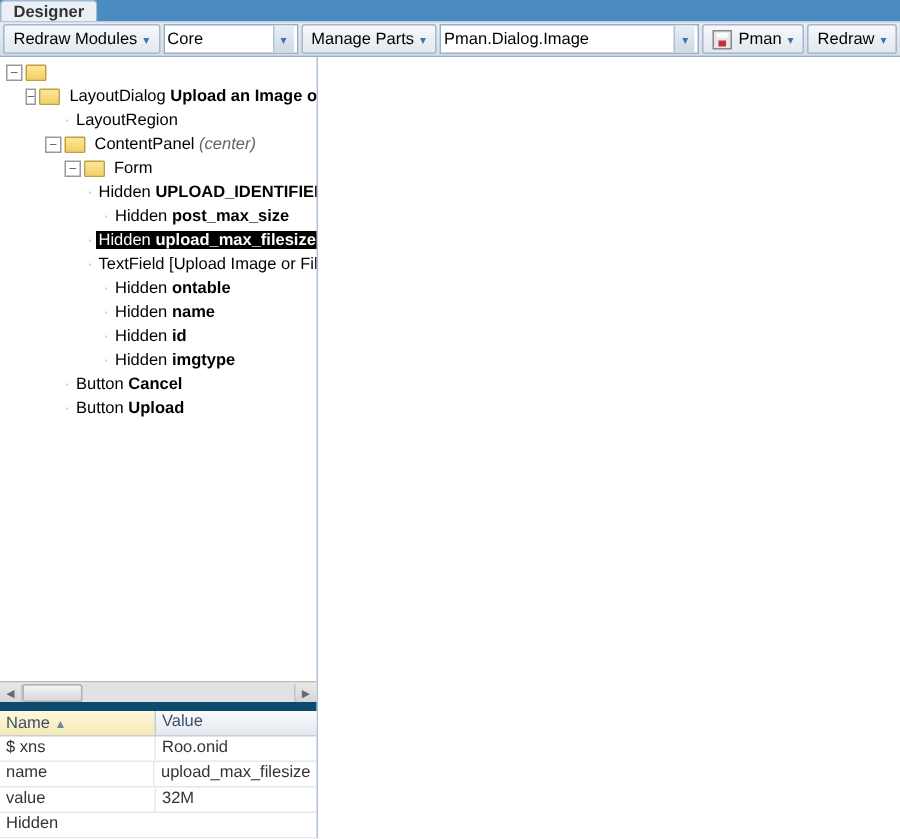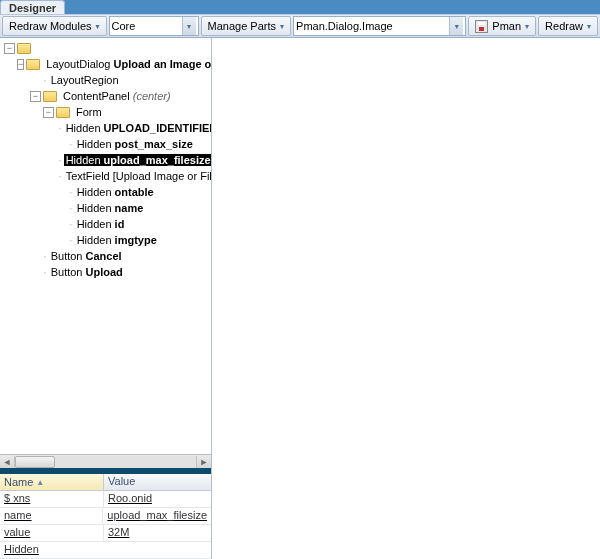--- a/index.html
+++ b/index.html
@@ -32,21 +32,21 @@
 .scroll { height: 14px; background: linear-gradient(#eaeaea,#d6d6d6); border-top: 1px solid #bcbcbc; display: flex; align-items: center; }
 .scroll .sa { width: 14px; text-align: center; color: #6a6a6a; font-size: 9px; }
 .scroll .track { flex: 1; height: 12px; background: #e2e2e2; border-left: 1px solid #c4c4c4; border-right: 1px solid #c4c4c4; position: relative; }
 .scroll .thumb { position: absolute; left: 0; width: 40px; top: 0; bottom: 0; background: linear-gradient(#f4f4f4,#d8d8d8); border: 1px solid #b2b2b2; border-radius: 2px; }
 .grid { border-top: 6px solid #0c4a6e; }
 .ghead { display: flex; background: linear-gradient(#fafafc,#e4e8ee); border-bottom: 1px solid #c4ccda; height: 17px; }
 .ghead .col1, .ghead .col2 { padding: 1px 4px; color: #3a506e; }
 .ghead .col1 { width: 104px; border-right: 1px solid #c4ccda; display: flex; align-items: center; }
 .ghead .col1 .sorticon { color: #7086a6; font-size: 8px; margin-left: 3px; }
 .ghead .col1.sorted { background: linear-gradient(#fff8dc,#f5e9b6); }
-.grow { display: flex; height: 17px; border-bottom: 1px solid #e4e8ee; text-decoration: underline; }
+.grow { display: flex; height: 17px; border-bottom: 1px solid #e4e8ee; }
 .grow .c1 { width: 104px; padding: 1px 4px; border-right: 1px solid #e4e8ee; color: #333; }
 .grow .c2 { padding: 1px 4px; color: #333; }
 .canvas { flex: 1; background: #fff; }
 </style>
 </head>
 <body>
 
 <div class="tabbar">
   <div class="tab active">Designer</div>
 </div>

